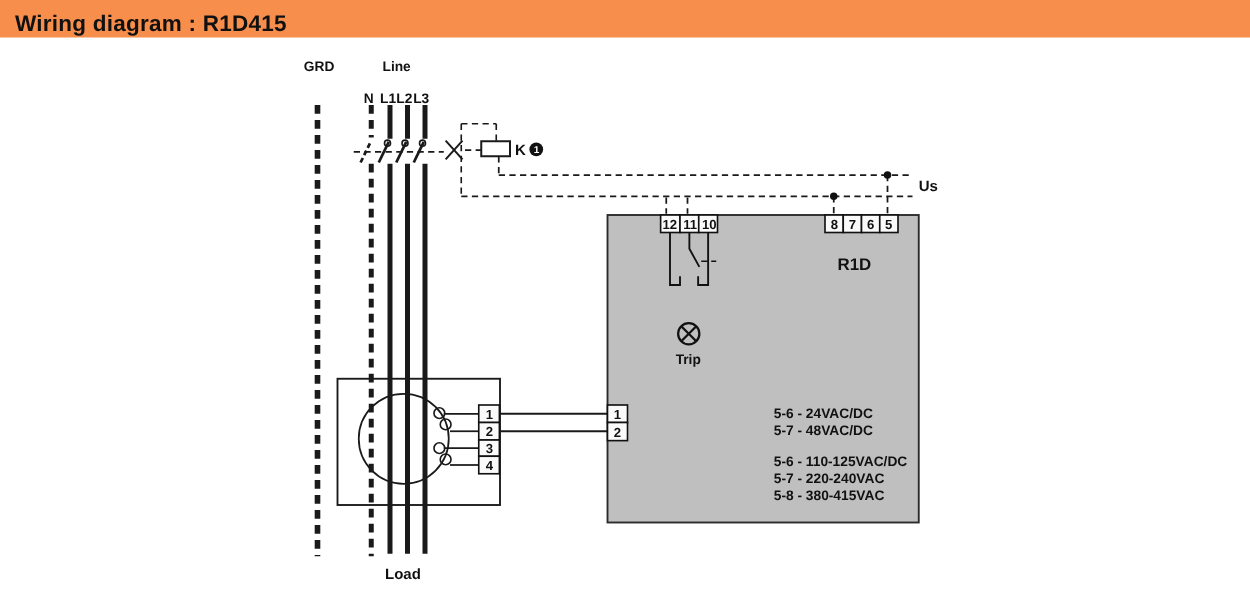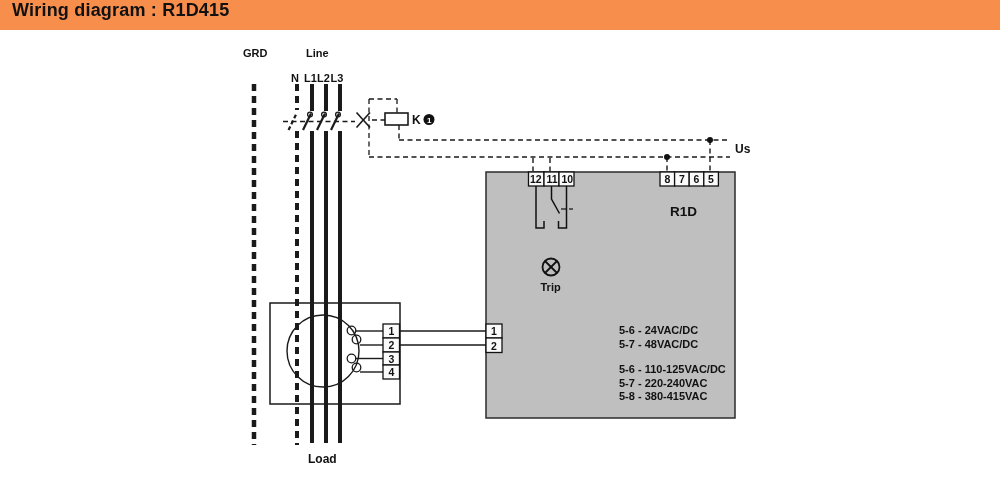--- a/index.html
+++ b/index.html
@@ -1,17 +1,17 @@
 <!DOCTYPE html>
 <html><head>
 <meta charset="utf-8">
 <style>
   * { margin:0; padding:0; box-sizing:border-box; }
   body { width:1000px; height:480px; background:#ffffff; font-family:"Liberation Sans", sans-serif; position:relative; overflow:hidden; }
-  .header { position:absolute; left:0; top:0; width:1000px; height:30px; background:#F78E4C; display:flex; align-items:flex-start; }
+  .header { position:absolute; left:0; top:0; width:1000px; height:30px; background:#F78E4C; display:flex; align-items:flex-end; }
   .header .title { font-size:18px; font-weight:bold; color:#111; padding-left:12px; letter-spacing:0.2px; }
   svg.diagram { position:absolute; left:0; top:0; width:1000px; height:480px; }
   svg text { font-family:"Liberation Sans", sans-serif; fill:#111; font-weight:bold; }
   .lbl11 { font-size:11px; }
   .lbl12 { font-size:12px; }
   .lbl13 { font-size:13.5px; }
   .term { font-size:10.5px; }
   .badge-num { font-size:8px; fill:#fff; }
 </style>
 </head>

